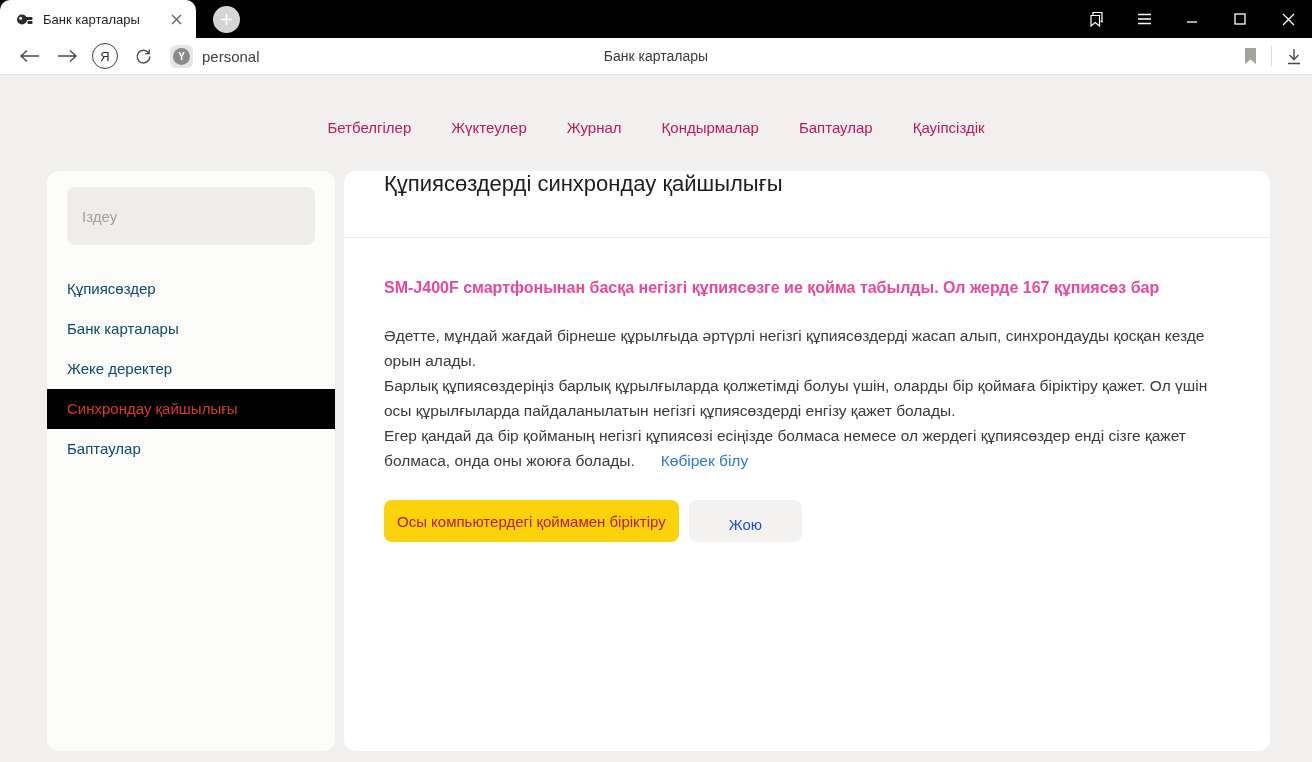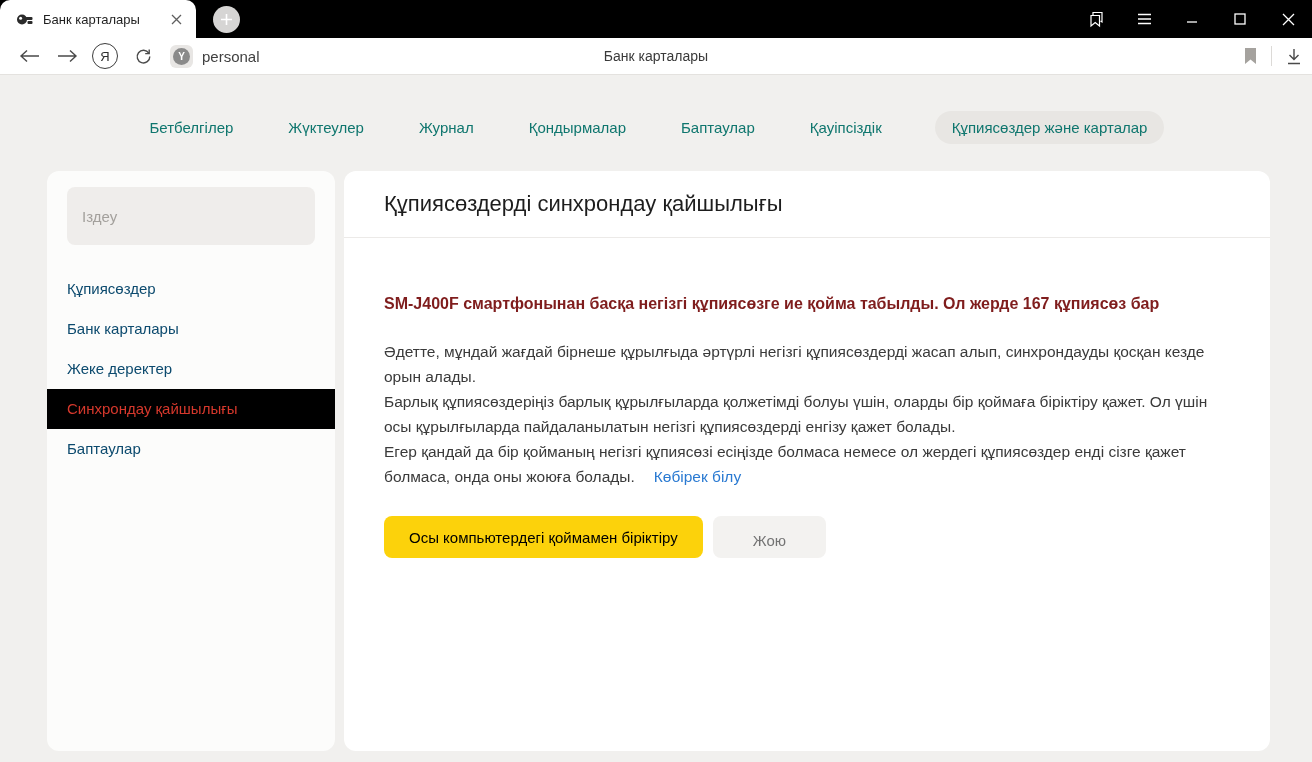--- a/index.html
+++ b/index.html
@@ -57,21 +57,21 @@
   .addr-title {
     position: absolute; left: 0; right: 0; text-align: center;
     font-size: 14px; color: #3a3a3a; pointer-events: none;
   }
   .toolbar-right { position: absolute; right: 10px; display: flex; align-items: center; gap: 14px; }
   .v-divider { width: 1px; height: 20px; background: #dcdad7; }
 
   
   .nav-tabs {
     display: flex; justify-content: center; align-items: center;
-    gap: 51px; margin-top: 36px; font-size: 15px; color: #0f766e;
+    gap: 36px; margin-top: 36px; font-size: 15px; color: #be185d;
   }
   .nav-tab { padding: 8px 2px; cursor: pointer; white-space: nowrap; }
   .nav-tab.active { background: #e8e6e3; border-radius: 18px; padding: 8px 17px; }
 
   
   .content { display: flex; gap: 9px; margin: 27px 42px 0 47px; height: 580px; }
 
   .sidebar {
     width: 288px; background: #fcfcfb; border-radius: 12px;
     padding: 16px 0; flex-shrink: 0;
@@ -82,34 +82,34 @@
     padding: 0 15px; font-size: 15px; color: #333;
     font-family: "Liberation Sans", sans-serif; outline: none;
   }
   .search-input::placeholder { color: #a3a09c; }
   .menu { margin-top: 24px; }
   .menu-item { height: 40px; line-height: 40px; padding: 0 20px; font-size: 15px; color: #0c4a6e; cursor: pointer; }
   .menu-item.active { background: #000000; color: #d6382c; }
 
   .main { flex: 1; background: #fff; border-radius: 12px; overflow: hidden; }
   .main-header {
-    height: 67px; padding: 0 40px; display: flex; align-items: center;
+    height: 67px; padding: 0 40px; display: flex; 
     border-bottom: 1px solid #eceae8;
   }
   .main-heading { font-size: 22px; font-weight: 400; color: #1d1d1d; }
   .main-body { padding: 37px 40px 0 40px; }
-  .alert-title { font-size: 16px; font-weight: bold; line-height: 25px; color: #7f1d1d; max-width: 815px; margin-top: 16px; }
+  .alert-title { font-size: 16px; font-weight: bold; line-height: 25px; color: #ec4899; max-width: 815px; }
   .paragraphs { margin-top: 23px; font-size: 15.5px; line-height: 25px; color: #3a3a3a; max-width: 840px; }
   .paragraphs p { margin: 0; }
-  .learn-more { color: #2a7ad2; margin-left: 19px; cursor: pointer; text-decoration: none; }
+  .learn-more { color: #2a7ad2; margin-left: 26px; cursor: pointer; text-decoration: none; }
   .buttons { margin-top: 27px; display: flex; gap: 10px; }
   .btn { height: 42px; border: none; border-radius: 8px; font-size: 15px;
     font-family: "Liberation Sans", sans-serif; cursor: pointer; }
-  .btn-yellow { background: #fcd20b; color: #000000; padding: 0 25px; text-align: center; }
-  .btn-gray { background: #f3f2f0; color: #737373; padding: 16px 40px; }
+  .btn-yellow { background: #fcd20b; color: #b91c1c; padding: 0 13px; text-align: center; }
+  .btn-gray { background: #f3f2f0; color: #1d4ed8; padding: 16px 40px; }
 
   svg { display: block; }
 </style>
 </head>
 <body>
 
 <div class="tabbar">
   <div class="tab-active">
     <span>
       <svg width="17" height="17" viewBox="0 0 17 17">
@@ -205,21 +205,20 @@
   </div>
 </div>
 
 <div class="nav-tabs">
   <div class="nav-tab">Бетбелгілер</div>
   <div class="nav-tab">Жүктеулер</div>
   <div class="nav-tab">Журнал</div>
   <div class="nav-tab">Қондырмалар</div>
   <div class="nav-tab">Баптаулар</div>
   <div class="nav-tab">Қауіпсіздік</div>
-  <div class="nav-tab active">Құпиясөздер және карталар</div>
 </div>
 
 <div class="content">
 
   <div class="sidebar">
     <input class="search-input" type="text" placeholder="Іздеу" style="">
     <div class="menu">
       <div class="menu-item">Құпиясөздер</div>
       <div class="menu-item">Банк карталары</div>
       <div class="menu-item">Жеке деректер</div>

